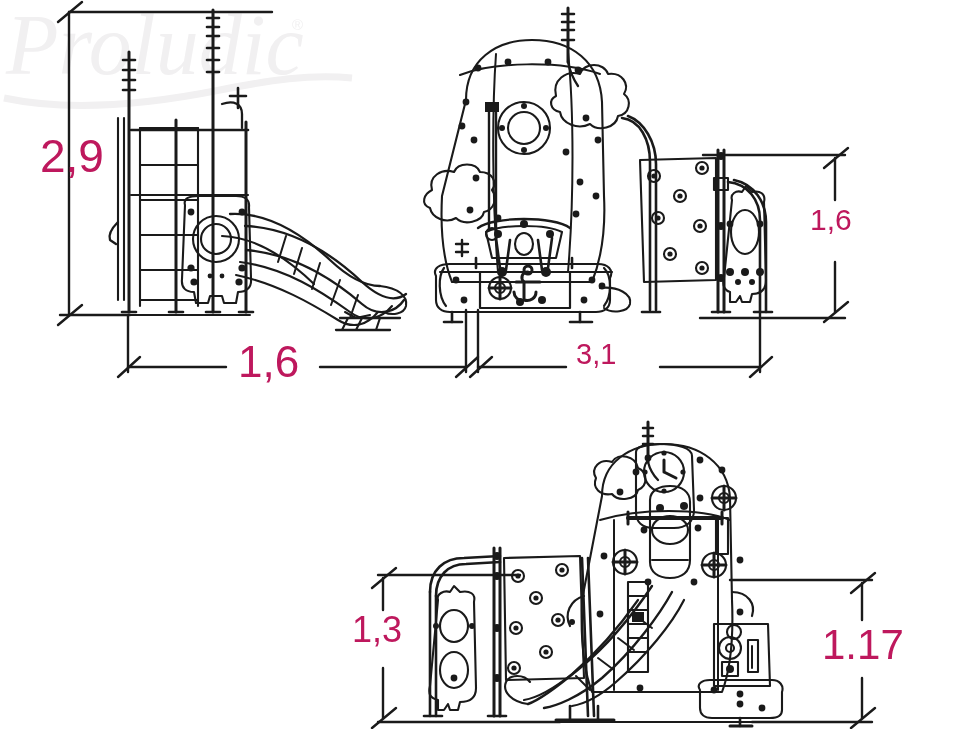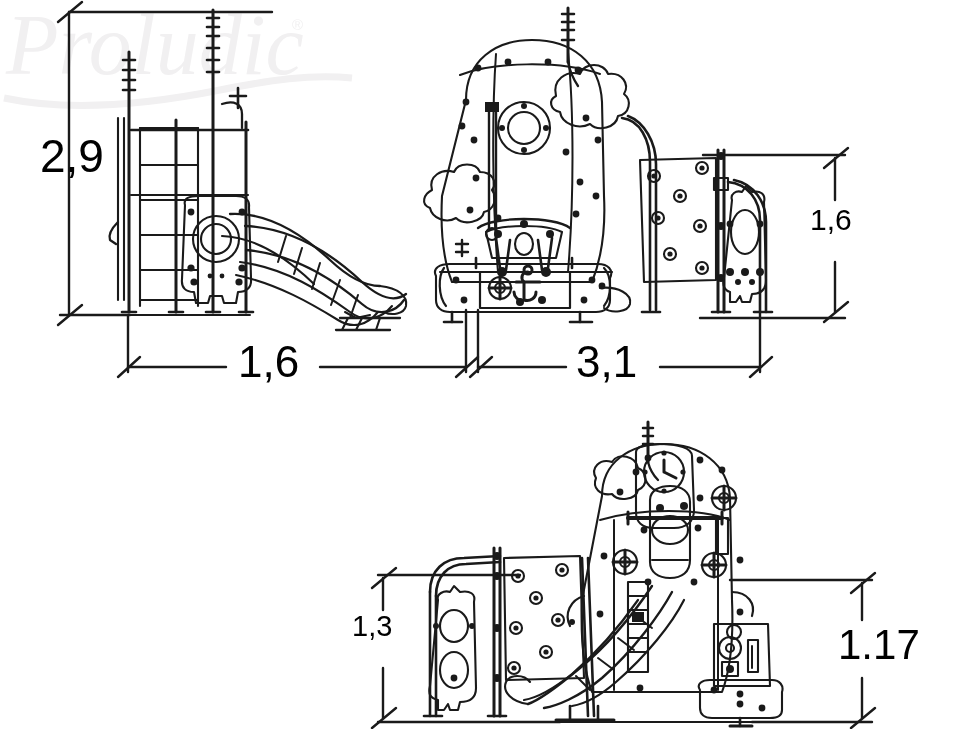--- a/index.html
+++ b/index.html
@@ -1,27 +1,27 @@
 <!DOCTYPE html>
 <html><head>
 <meta charset="utf-8">
 <style>
   html,body{margin:0;padding:0;background:#ffffff;}
   body{width:966px;height:729px;overflow:hidden;
        font-family:"Liberation Sans",sans-serif;color:#1a1a1a;}
   #stage{position:relative;width:966px;height:573px;background:#fff;border-radius:21px;}
   #stage svg{position:absolute;left:0;top:0;}
   .dimtext{position:absolute;font-family:"Liberation Sans",sans-serif;
-           color:#000000;font-weight:400;white-space:nowrap;line-height:1;}
+           color:#be185d;font-weight:400;white-space:nowrap;line-height:1;}
   #d-29{left:40px;  top:133px; font-size:46px;}
   #d-28{left:238px; top:340px; font-size:44px;}
-  #d-31{left:576px; top:340px; font-size:44px;}
+  #d-31{left:576px; top:340px; font-size:29px;}
   #d-16{left:810px; top:205px; font-size:30px;}
-  #d-13{left:352px; top:612px; font-size:29px;}
-  #d-117{left:822px; top:624px; font-size:42px;margin-left:16px;}
+  #d-13{left:352px; top:612px; font-size:36px;}
+  #d-117{left:822px; top:624px; font-size:42px;}
   .wm{position:absolute;left:322px;top:318px;width:360px;height:110px;
       pointer-events:none;}
 </style>
 </head>
 <body>
 
 <div id="stage">
 
   <svg class="wm" width="360" height="110" viewBox="0 0 360 110">
     <text x="6" y="74" font-family="Liberation Serif,serif" font-size="86" font-style="italic" fill="#f1f0f1">Proludic</text>

